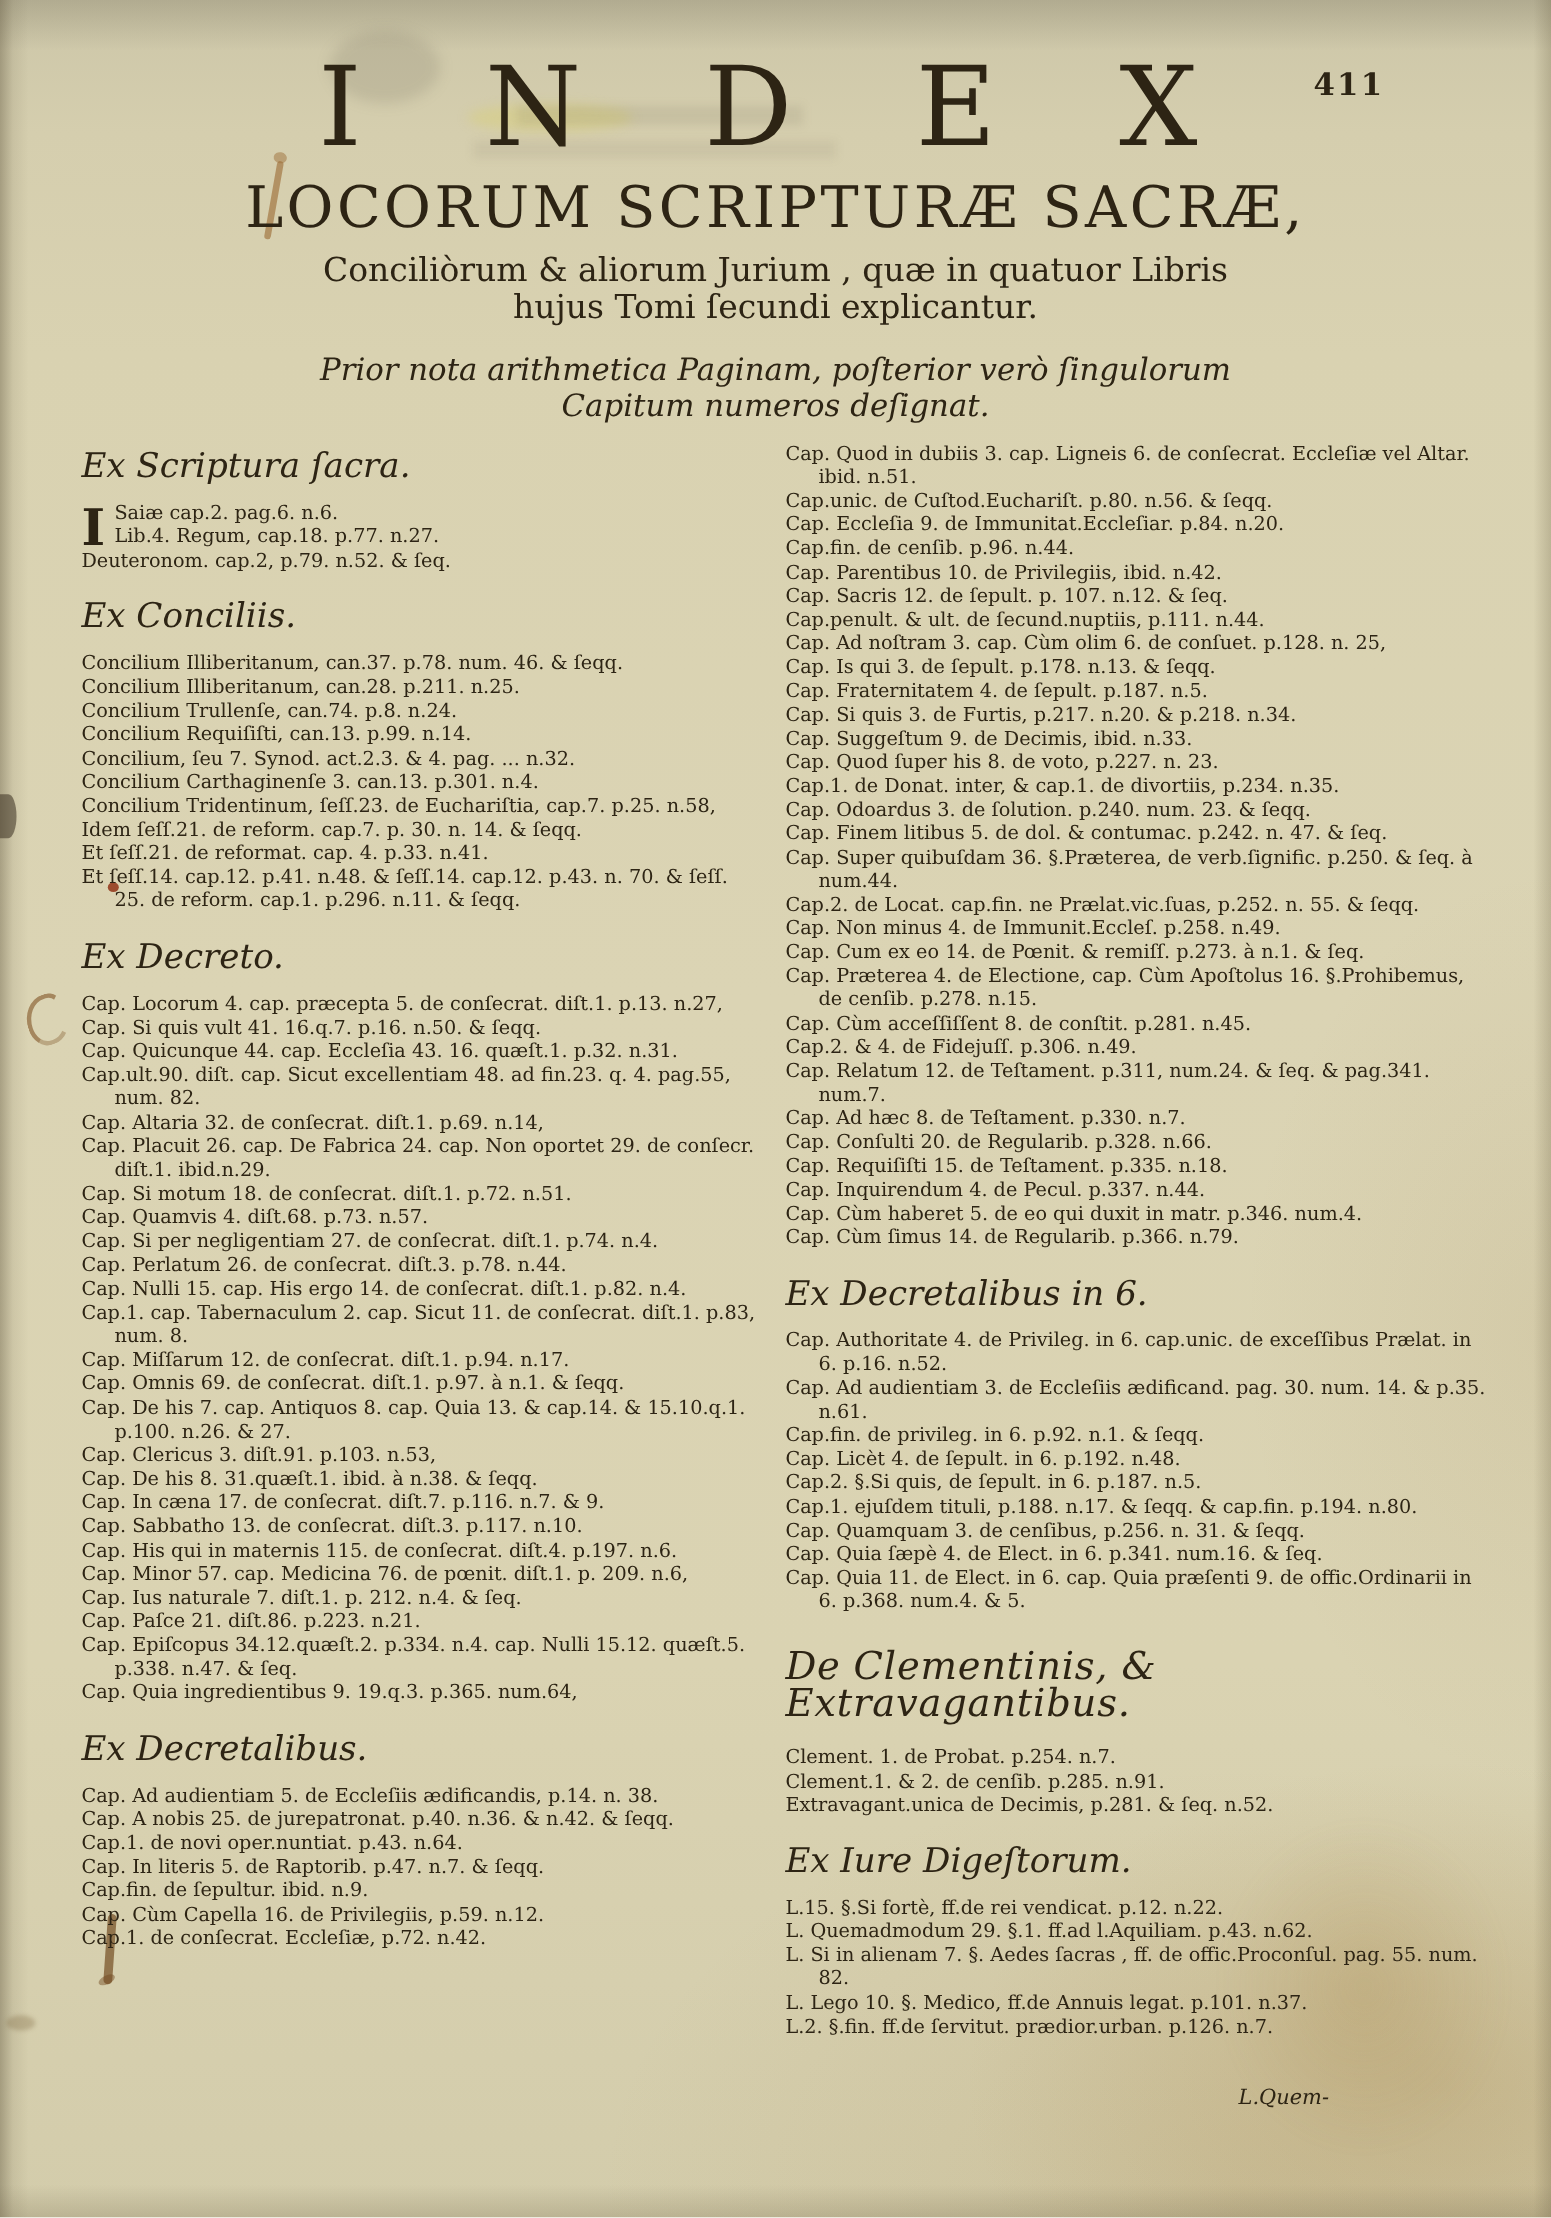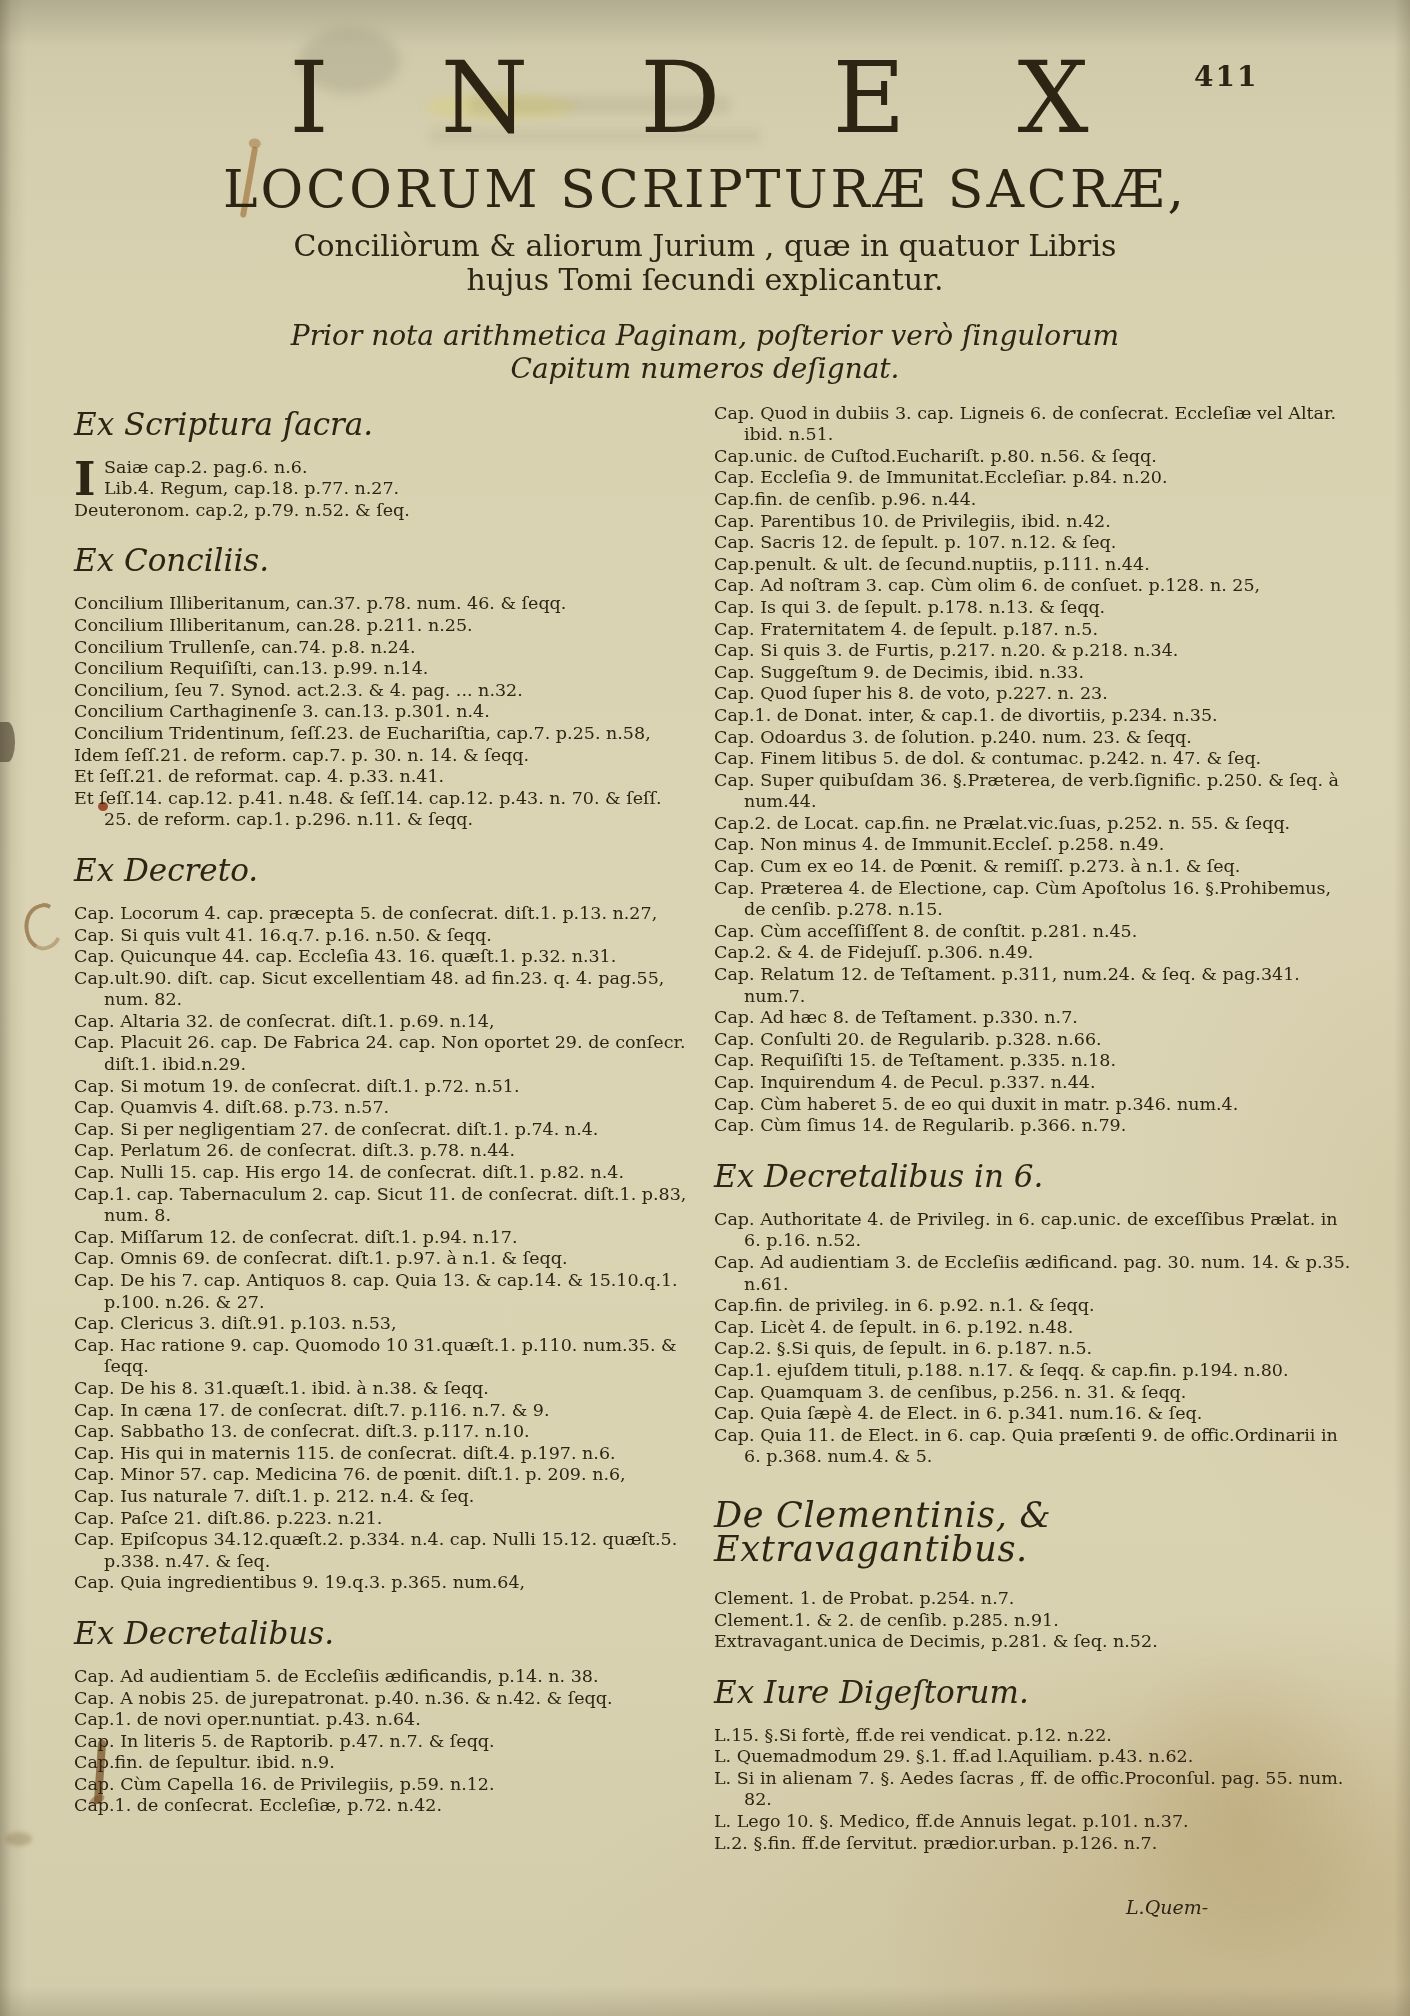--- a/index.html
+++ b/index.html
@@ -119,31 +119,30 @@
           <div class="entry">Idem ſeſſ.21. de reform. cap.7. p. 30. n. 14. &amp; ſeqq.</div>
           <div class="entry">Et ſeſſ.21. de reformat. cap. 4. p.33. n.41.</div>
           <div class="entry">Et ſeſſ.14. cap.12. p.41. n.48. &amp; ſeſſ.14. cap.12. p.43. n. 70. &amp; ſeſſ. 25. de reform. cap.1. p.296. n.11. &amp; ſeqq.</div>
           <div class="sec-heading">Ex Decreto.</div>
           <div class="entry">Cap. Locorum 4. cap. præcepta 5. de conſecrat. diſt.1. p.13. n.27,</div>
           <div class="entry">Cap. Si quis vult 41. 16.q.7. p.16. n.50. &amp; ſeqq.</div>
           <div class="entry">Cap. Quicunque 44. cap. Eccleſia 43. 16. quæſt.1. p.32. n.31.</div>
           <div class="entry">Cap.ult.90. diſt. cap. Sicut excellentiam 48. ad fin.23. q. 4. pag.55, num. 82.</div>
           <div class="entry">Cap. Altaria 32. de conſecrat. diſt.1. p.69. n.14,</div>
           <div class="entry">Cap. Placuit 26. cap. De Fabrica 24. cap. Non oportet 29. de conſecr. diſt.1. ibid.n.29.</div>
-          <div class="entry">Cap. Si motum 19. de conſecrat. diſt.1. p.72. n.51.</div>
+          <div class="entry">Cap. Si motum 18. de conſecrat. diſt.1. p.72. n.51.</div>
           <div class="entry">Cap. Quamvis 4. diſt.68. p.73. n.57.</div>
           <div class="entry">Cap. Si per negligentiam 27. de conſecrat. diſt.1. p.74. n.4.</div>
           <div class="entry">Cap. Perlatum 26. de conſecrat. diſt.3. p.78. n.44.</div>
           <div class="entry">Cap. Nulli 15. cap. His ergo 14. de conſecrat. diſt.1. p.82. n.4.</div>
           <div class="entry">Cap.1. cap. Tabernaculum 2. cap. Sicut 11. de conſecrat. diſt.1. p.83, num. 8.</div>
           <div class="entry">Cap. Miſſarum 12. de conſecrat. diſt.1. p.94. n.17.</div>
           <div class="entry">Cap. Omnis 69. de conſecrat. diſt.1. p.97. à n.1. &amp; ſeqq.</div>
           <div class="entry">Cap. De his 7. cap. Antiquos 8. cap. Quia 13. &amp; cap.14. &amp; 15.10.q.1. p.100. n.26. &amp; 27.</div>
           <div class="entry">Cap. Clericus 3. diſt.91. p.103. n.53,</div>
-          <div class="entry">Cap. Hac ratione 9. cap. Quomodo 10 31.quæſt.1. p.110. num.35. &amp; ſeqq.</div>
           <div class="entry">Cap. De his 8. 31.quæſt.1. ibid. à n.38. &amp; ſeqq.</div>
           <div class="entry">Cap. In cæna 17. de conſecrat. diſt.7. p.116. n.7. &amp; 9.</div>
           <div class="entry">Cap. Sabbatho 13. de conſecrat. diſt.3. p.117. n.10.</div>
           <div class="entry">Cap. His qui in maternis 115. de conſecrat. diſt.4. p.197. n.6.</div>
           <div class="entry">Cap. Minor 57. cap. Medicina 76. de pœnit. diſt.1. p. 209. n.6,</div>
           <div class="entry">Cap. Ius naturale 7. diſt.1. p. 212. n.4. &amp; ſeq.</div>
           <div class="entry">Cap. Paſce 21. diſt.86. p.223. n.21.</div>
           <div class="entry">Cap. Epiſcopus 34.12.quæſt.2. p.334. n.4. cap. Nulli 15.12. quæſt.5. p.338. n.47. &amp; ſeq.</div>
           <div class="entry">Cap. Quia ingredientibus 9. 19.q.3. p.365. num.64,</div>
           <div class="sec-heading">Ex Decretalibus.</div>

